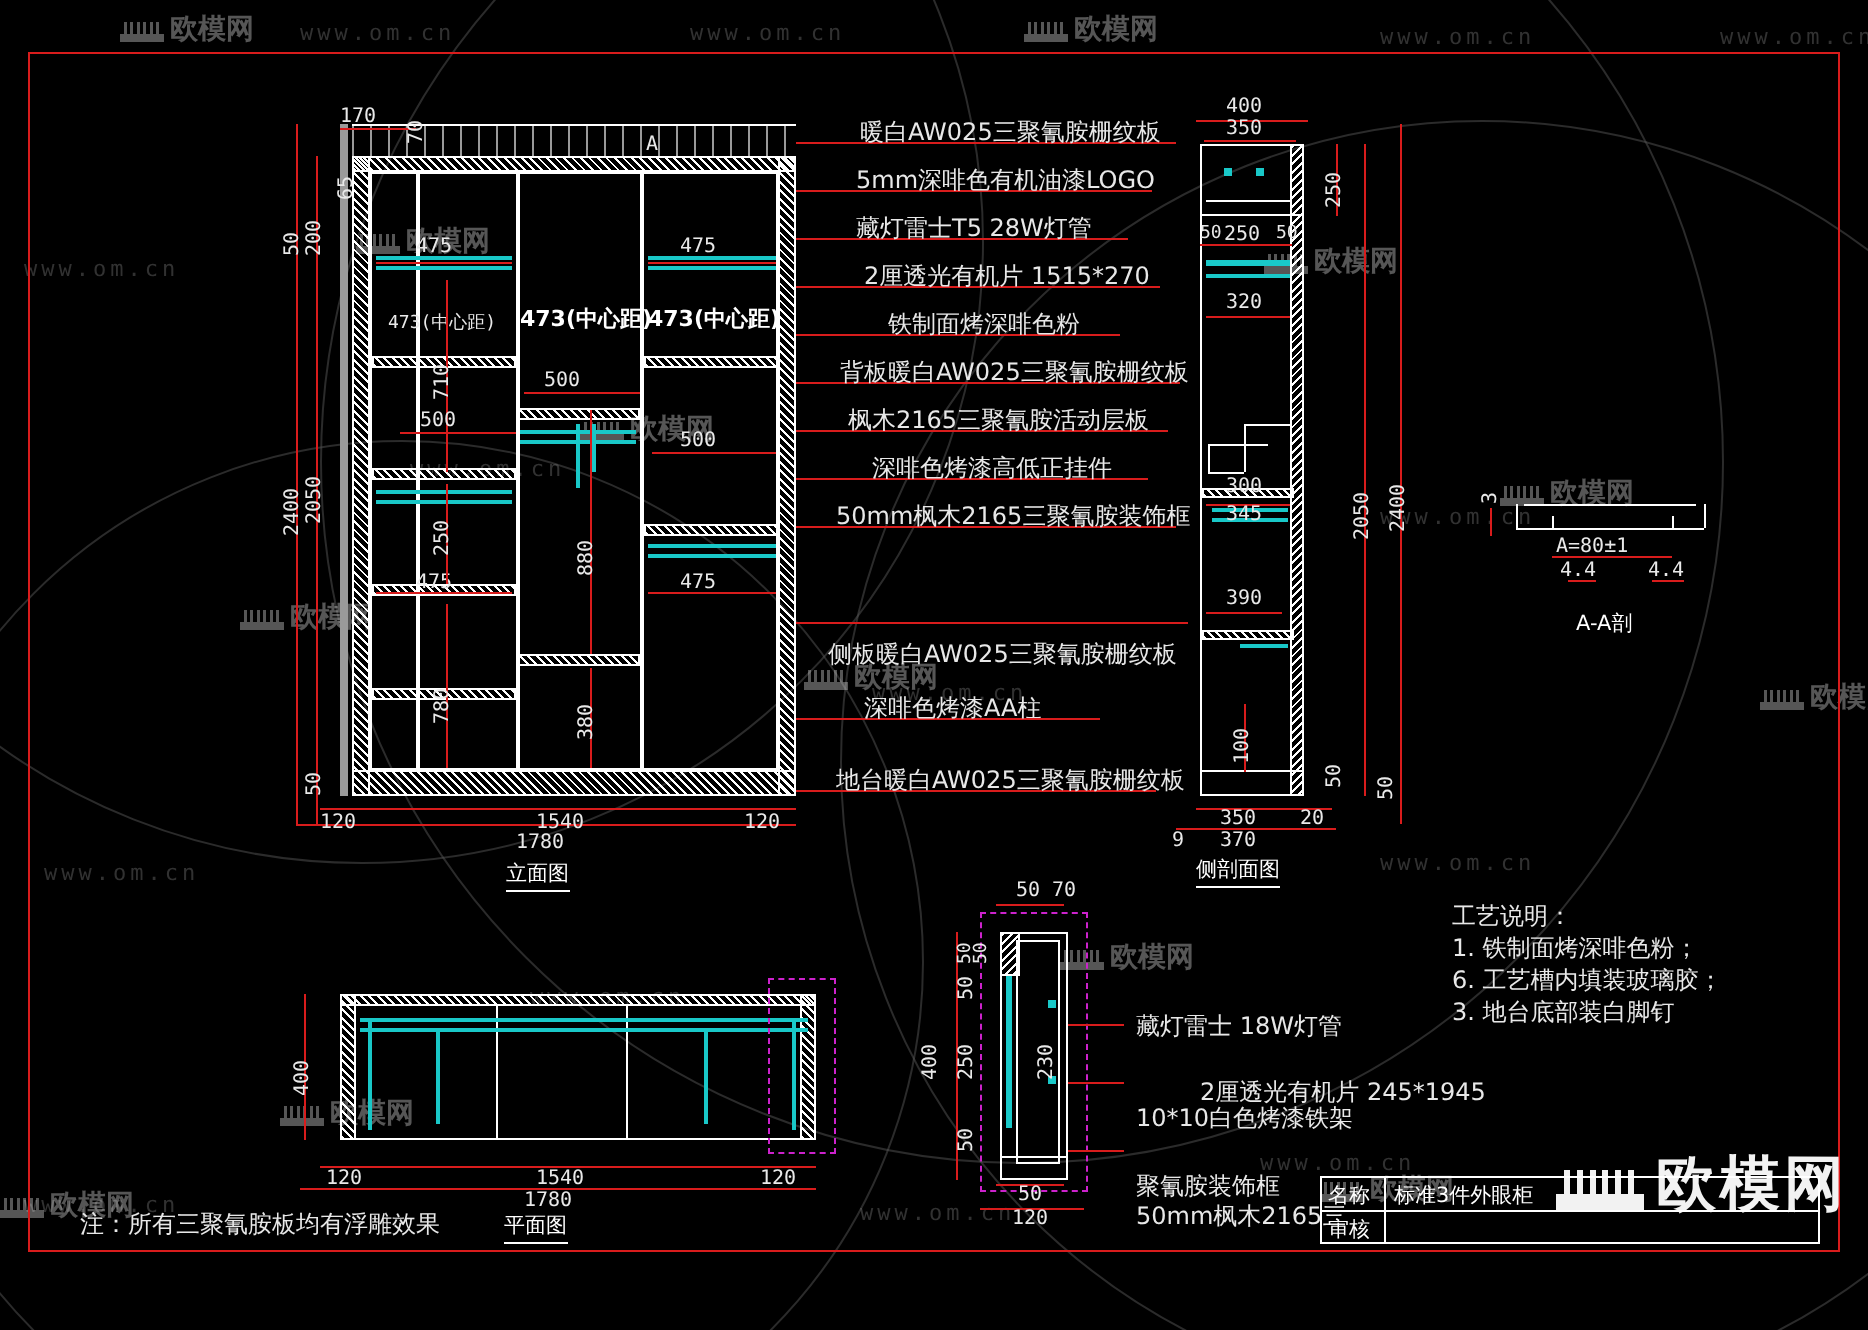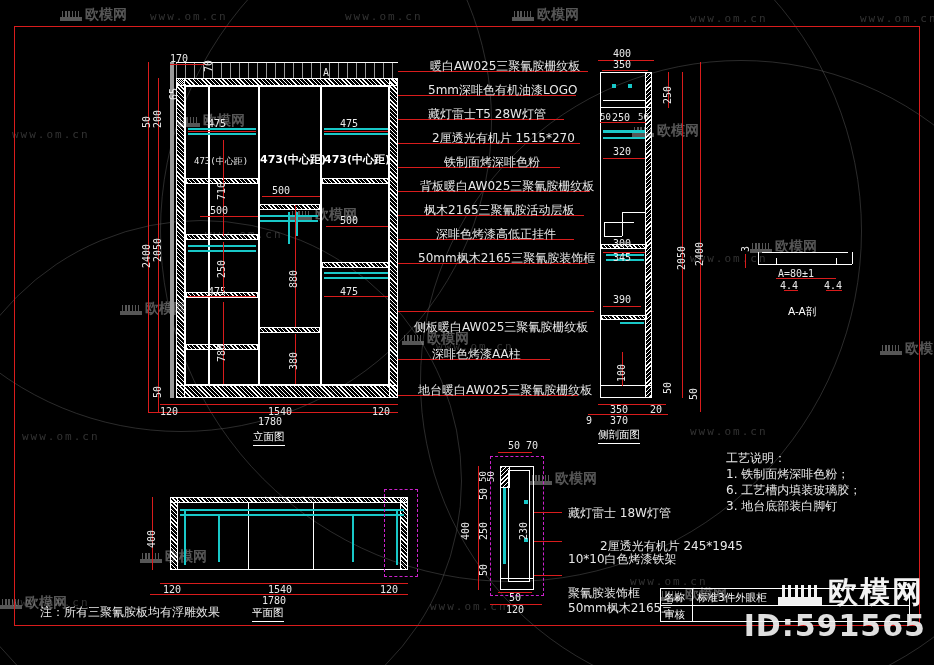--- a/index.html
+++ b/index.html
@@ -354,15 +354,14 @@
   <div class="t anno" style="left:726px;top:498px;">3. 地台底部装白脚钉</div>
 
   <div class="box" style="left:660px;top:588px;width:250px;height:34px;"></div>
   <div class="ln" style="left:660px;top:605px;width:250px;height:1px;"></div>
   <div class="ln" style="left:692px;top:588px;width:1px;height:34px;"></div>
   <div class="t ttl" style="left:664px;top:591px;">名称</div>
   <div class="t ttl" style="left:697px;top:591px;">标准3件外眼柜</div>
   <div class="t ttl" style="left:664px;top:608px;">审核</div>
 
   <div id="logowm"><span class="sofa"></span><span>欧模网</span></div>
-  <div id="idwm">ID:591565</div>
 
 </div>
 
 </body></html>

